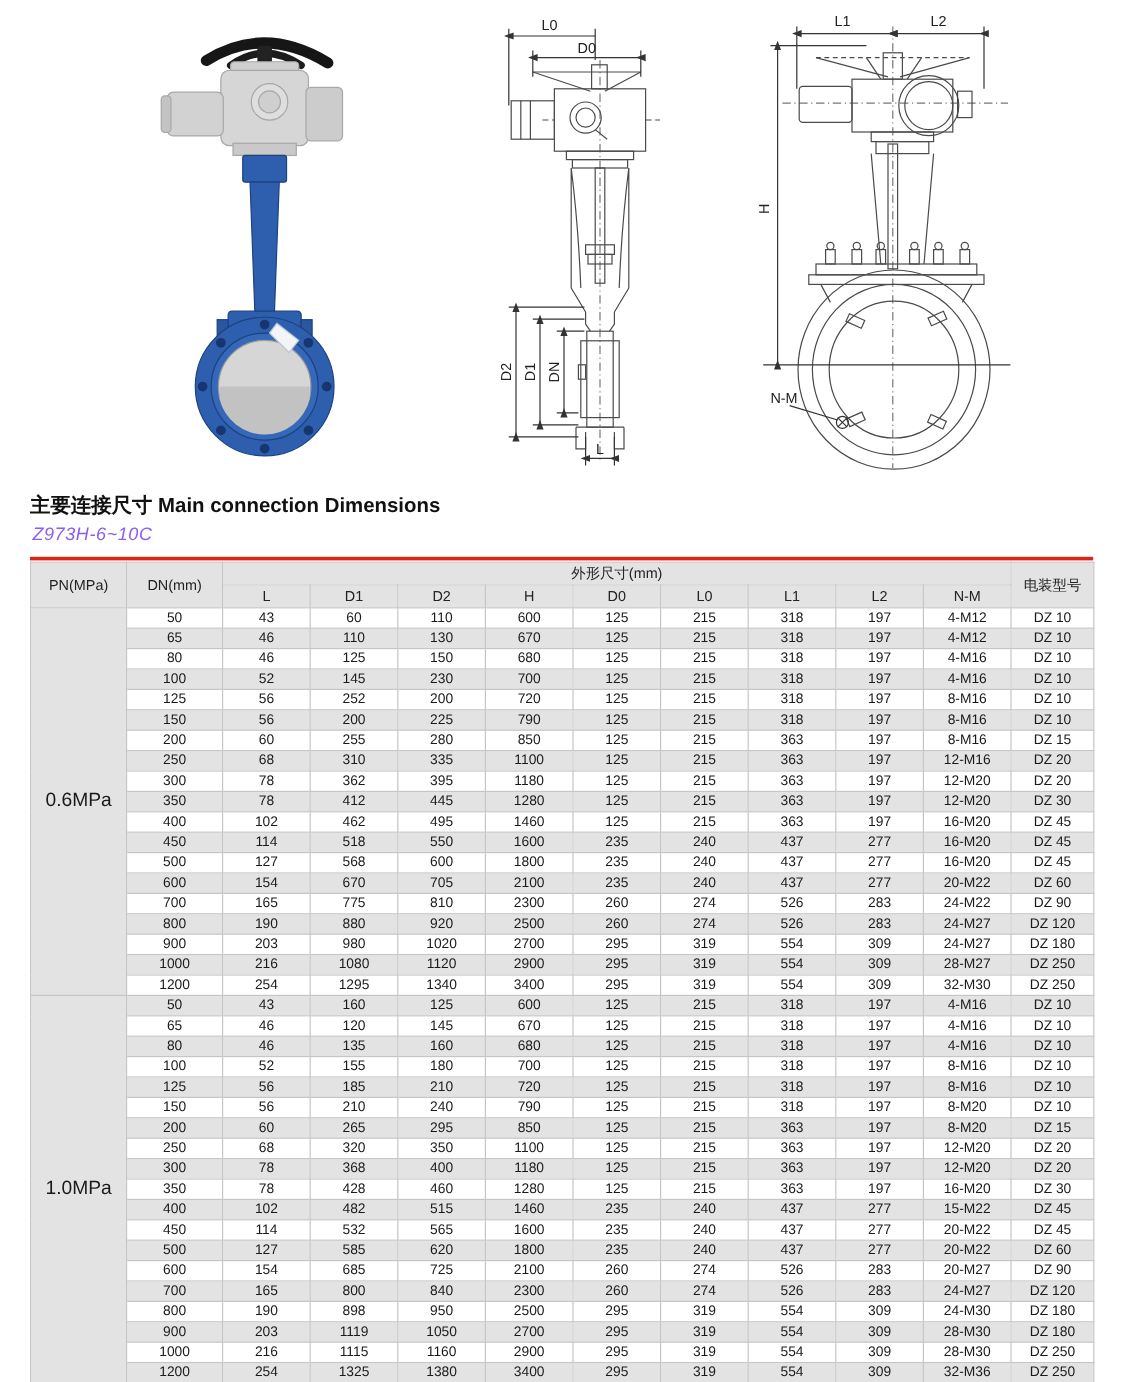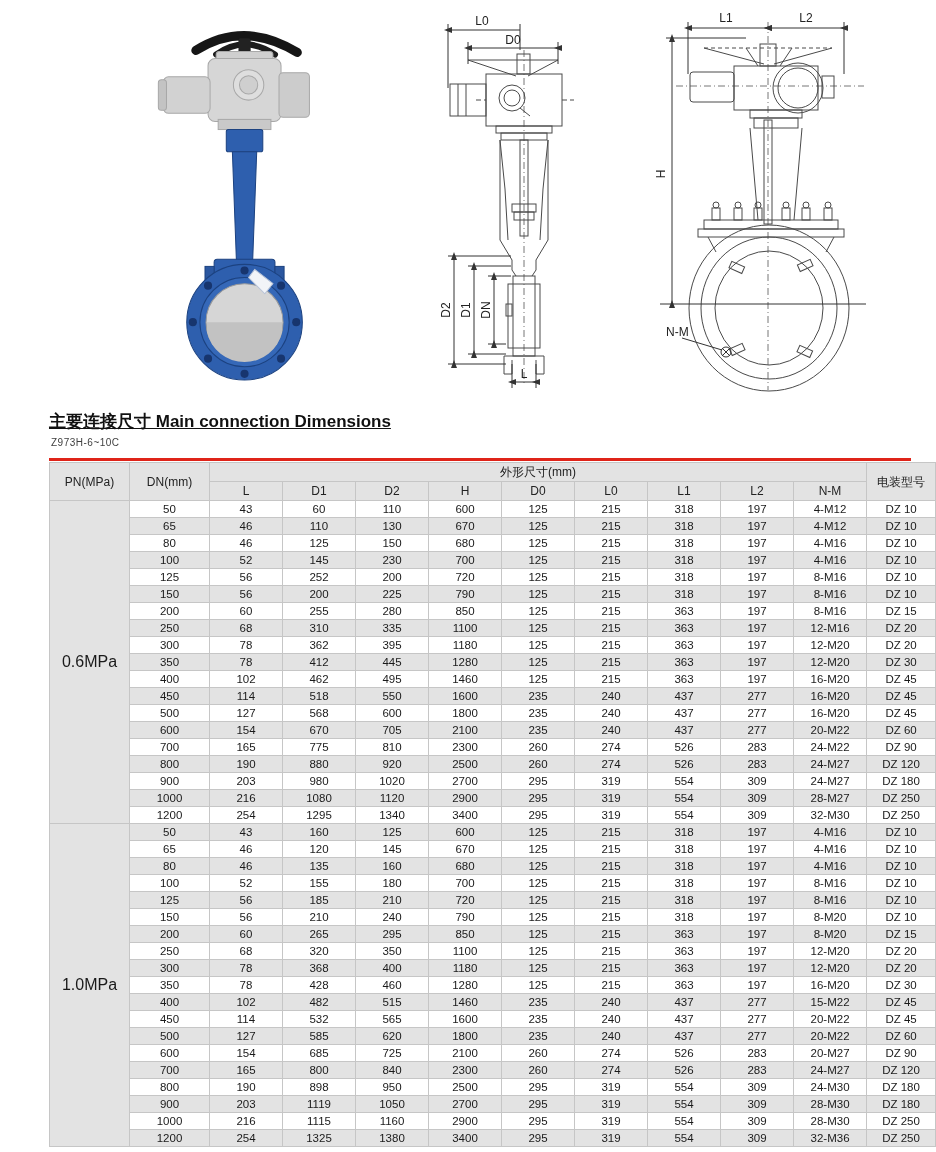--- a/index.html
+++ b/index.html
@@ -1,32 +1,32 @@
 <!DOCTYPE html>
 <html><head>
 <meta charset="utf-8">
 <style>
   * { box-sizing: border-box; }
   html,body { margin:0; padding:0; background:#ffffff; }
   body { font-family:"Liberation Sans","DejaVu Sans",sans-serif; color:#1a1a1a; }
-  .page { position:relative; width:936px; height:1152px; background:#fff; overflow:hidden;padding-left:24px; }
+  .page { position:relative; width:936px; height:1152px; background:#fff; overflow:hidden; }
 
   
   .figures { position:relative; width:936px; height:398px; }
   .fig { position:absolute; }
   .fig-photo   { left:130px; top:18px;  width:175px; height:365px; }
   .fig-side    { left:392px; top:8px;   width:222px; height:385px; }
   .fig-front   { left:622px; top:8px;   width:232px; height:385px; }
   .fig svg { width:100%; height:100%; display:block; }
 
   .dim-text { font-family:"Liberation Sans","DejaVu Sans",sans-serif; font-size:12px; fill:#222; }
 
   
-  h2.title { margin:12px 0 0 25px; font-size:17px; font-weight:bold; color:#111;text-decoration:underline; }
-  .model-code { margin:4px 0 0 27px; font-size:10px; color:#404040; letter-spacing:0.5px; }
+  h2.title { margin:12px 0 0 25px; font-size:17px; font-weight:bold; color:#111; }
+  .model-code { margin:4px 0 0 27px; font-size:15px; color:#8b5cf6; letter-spacing:0.5px;font-style:italic; }
 
   
   .red-rule { height:3px; margin:10px 25px 0 25px; }
   table.dims { border-collapse:collapse; table-layout:fixed; width:886px; margin:1px 25px 0 25px; font-size:11.5px; }
   table.dims th, table.dims td {
     border:1px solid #c6c6c6; text-align:center; vertical-align:middle;
     padding:0; height:16px; line-height:16px; overflow:hidden; white-space:nowrap;
   }
   table.dims thead th { background:#e3e3e3; font-weight:normal; font-size:12px; color:#222; height:18px; line-height:18px; }
   table.dims tbody tr.stripe td { background:#e3e3e3; }

